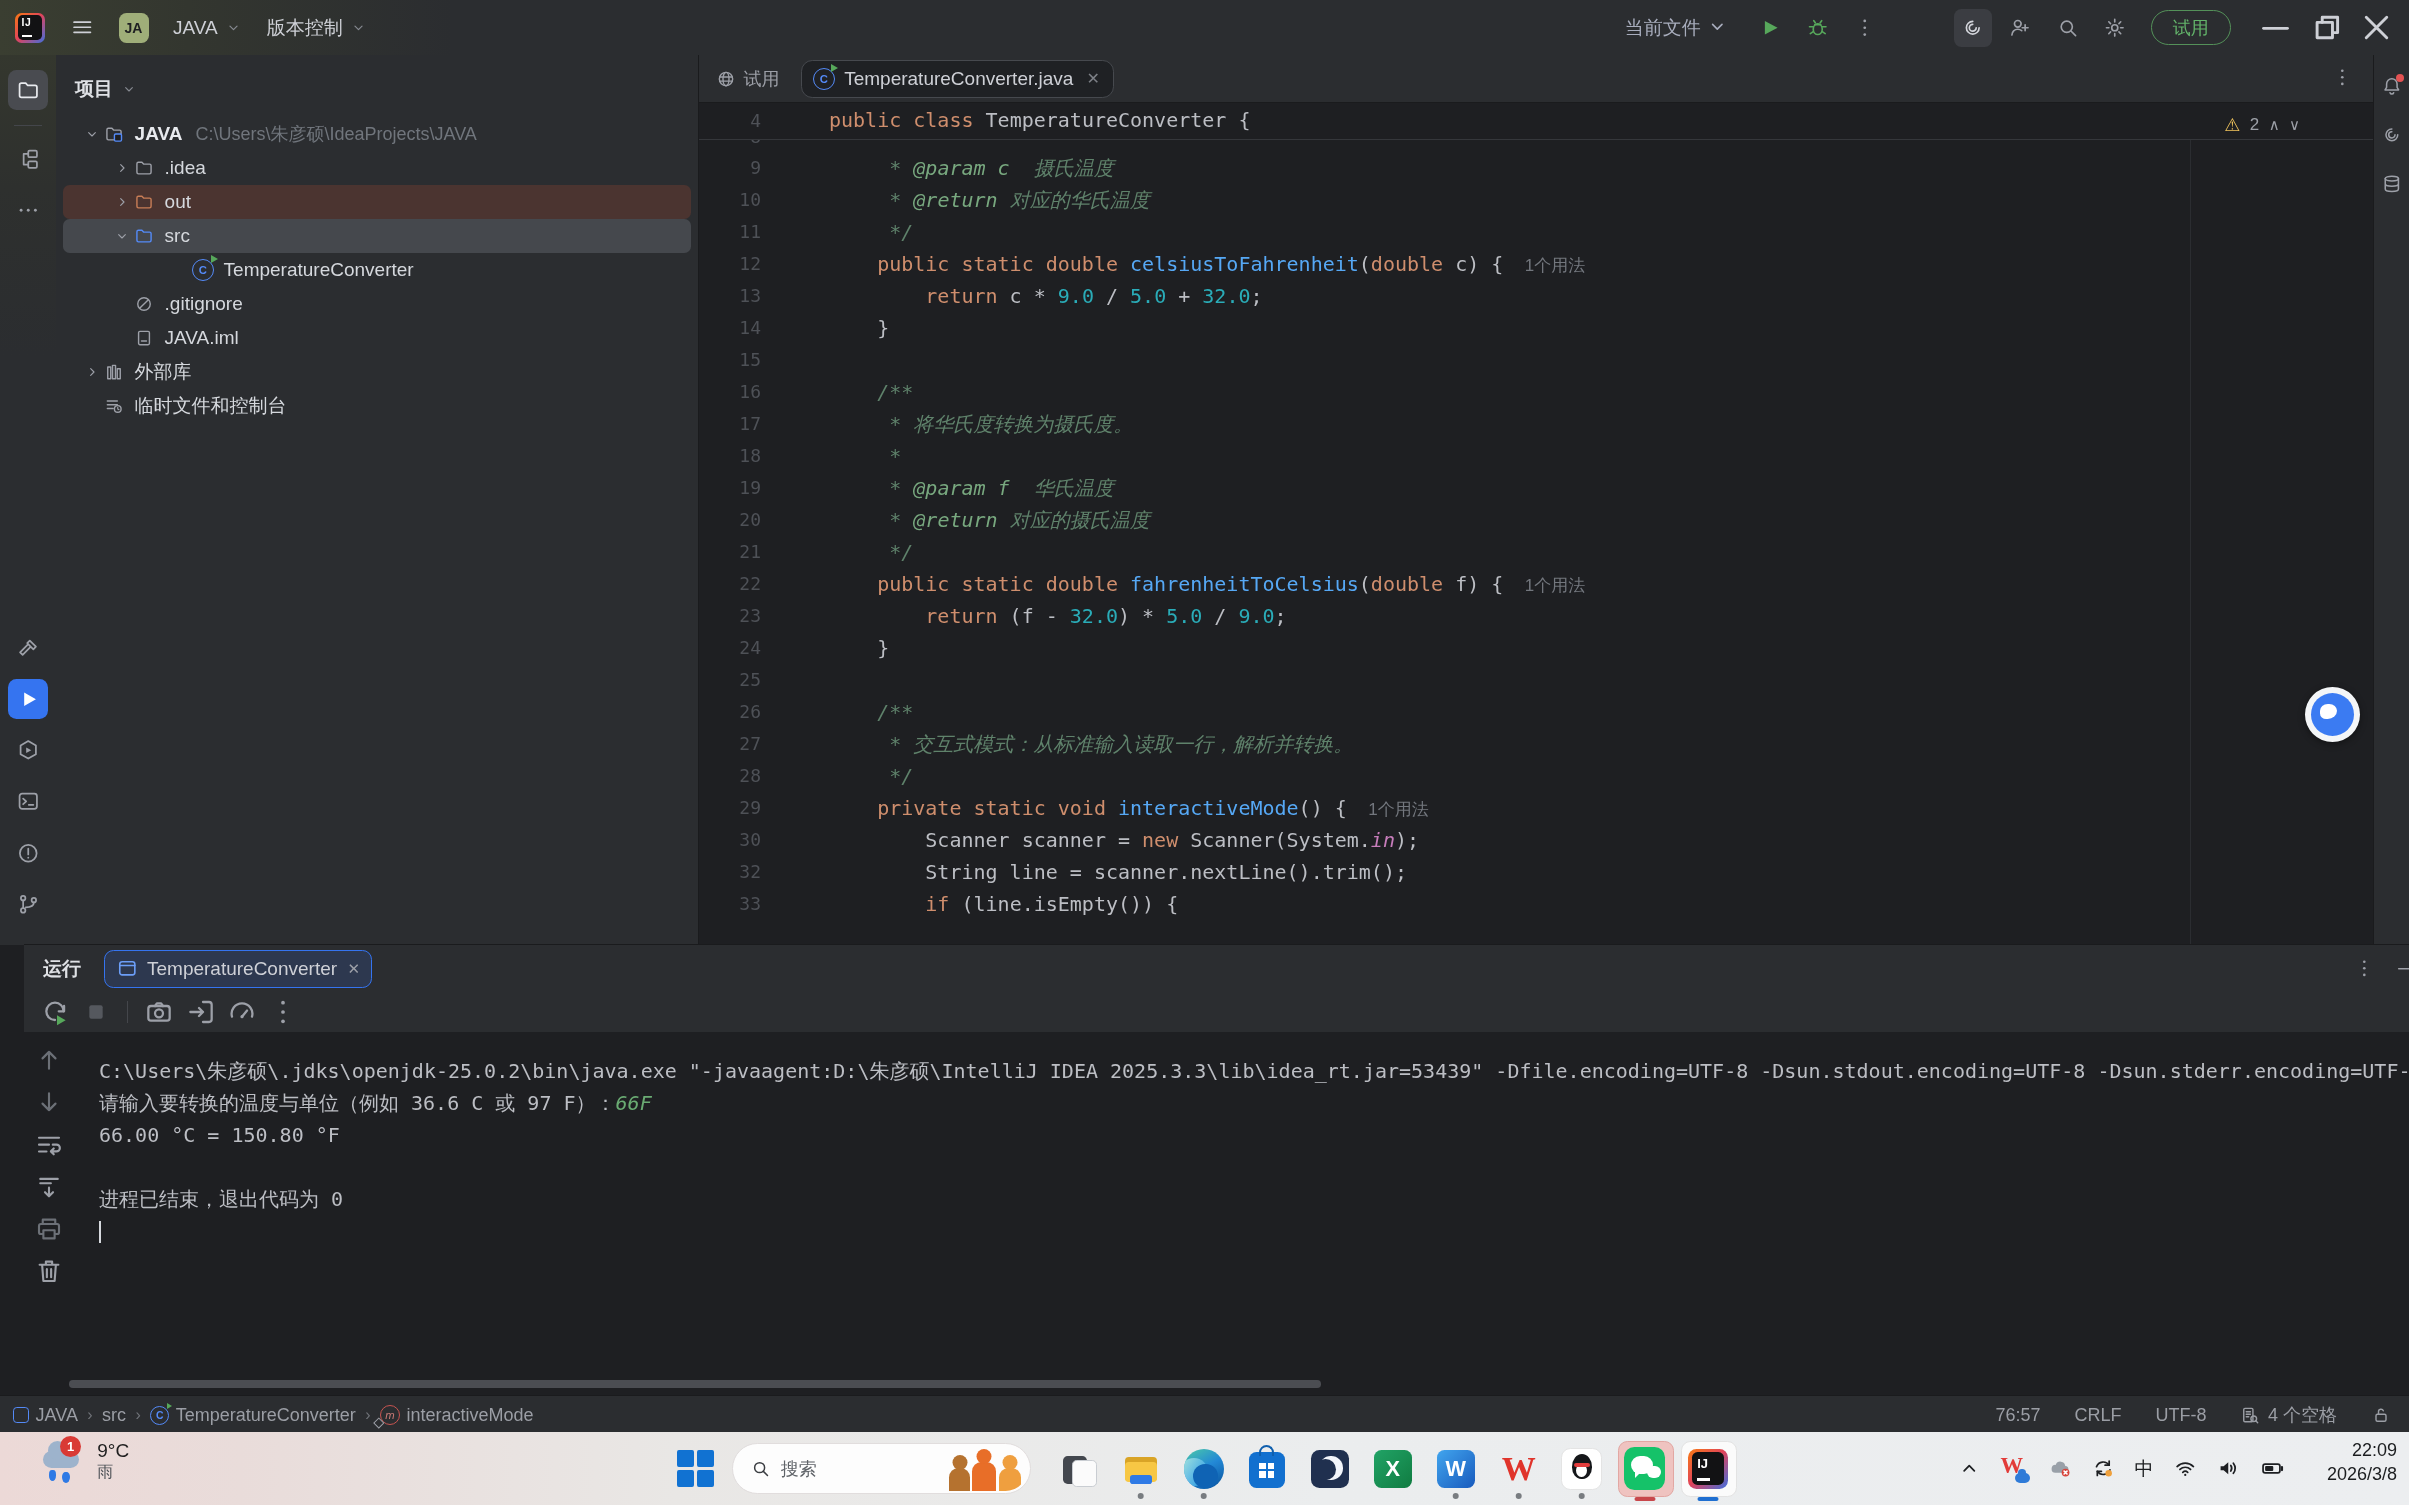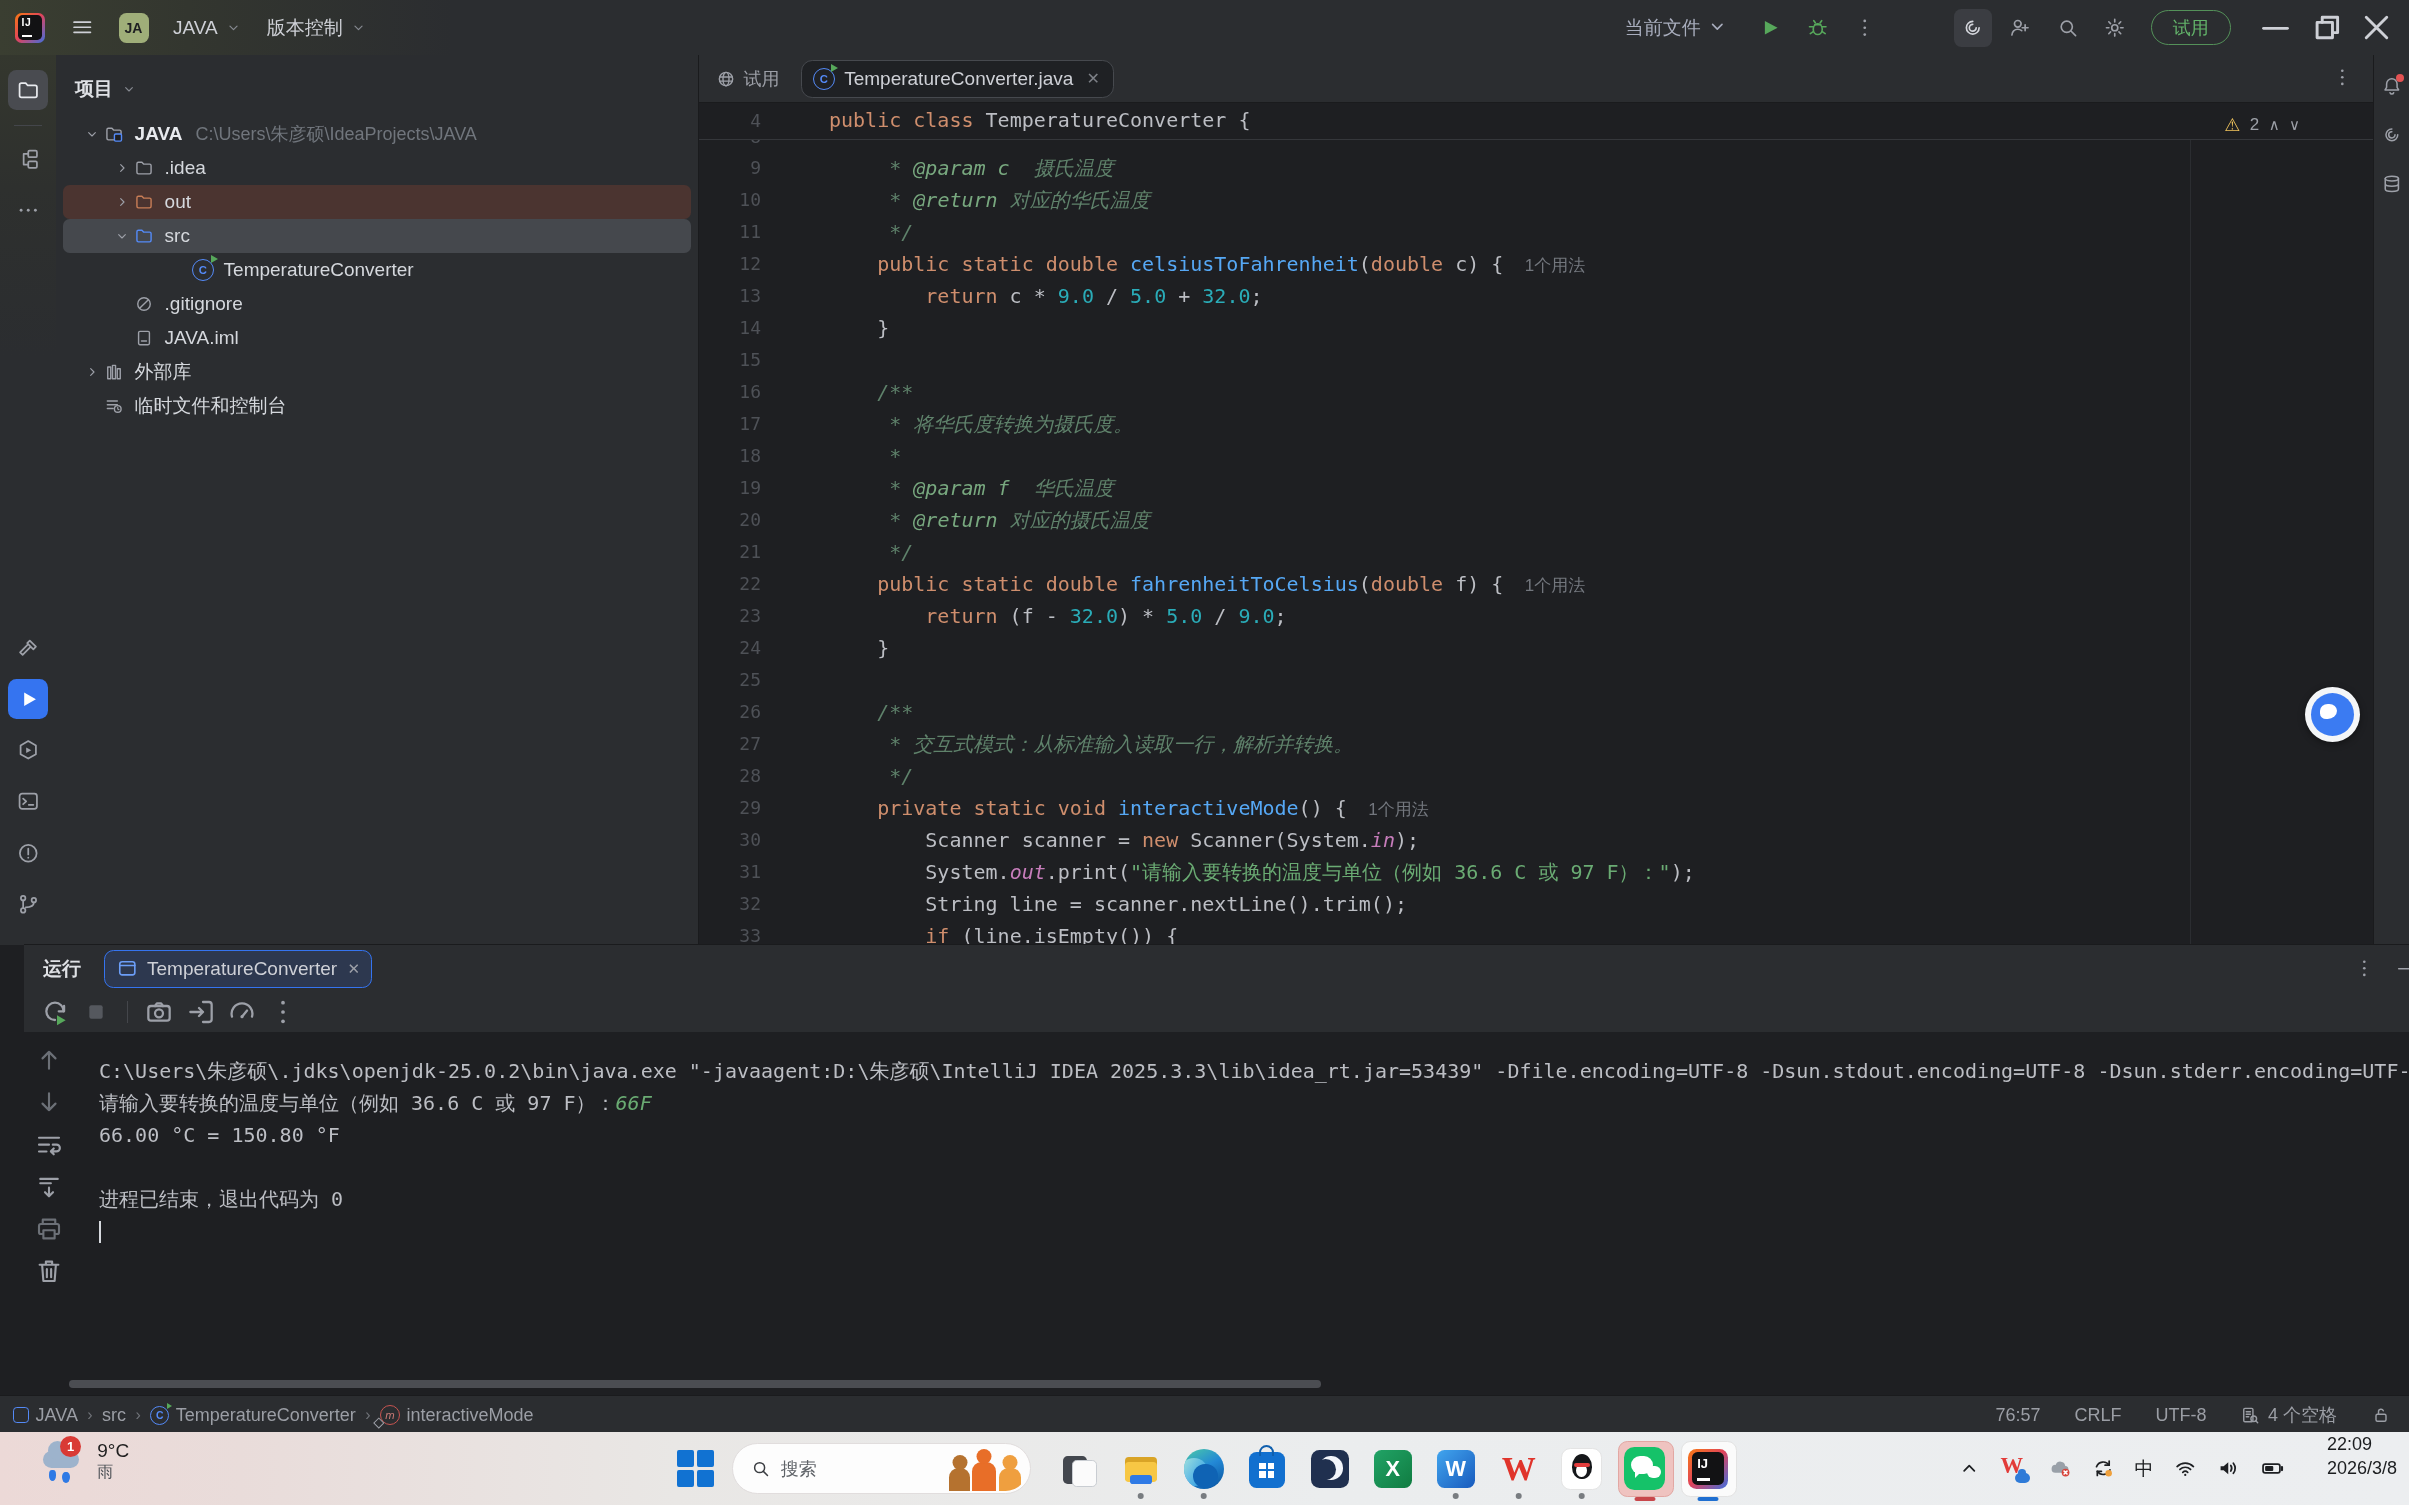--- a/index.html
+++ b/index.html
@@ -147,21 +147,21 @@
   .person{position:absolute;bottom:-5.6px;border-radius:9.4px 9.4px 0 0;}
   .person::before{content:"";position:absolute;left:50%;transform:translateX(-50%);top:-13px;width:15px;height:15px;border-radius:50%;background:inherit;}
   .slot{width:63px;height:73px;display:flex;align-items:center;justify-content:center;position:relative;}
   .slot .hl{position:absolute;left:4.7px;top:8.5px;width:54px;height:54px;border-radius:9.4px;z-index:0;}
   .slot .appic{position:relative;z-index:1;}
   .slot .dot{position:absolute;bottom:5.6px;left:50%;transform:translateX(-50%);width:6.6px;height:6.6px;border-radius:50%;background:#787c80;}
   .slot .ubar{position:absolute;bottom:3.8px;left:50%;transform:translateX(-50%);width:21px;height:4.7px;border-radius:2.8px;}
   .tray{position:absolute;right:126px;top:0;height:73px;display:flex;align-items:center;gap:19px;color:#1d1f22;}
   .tray .tic svg{width:24.5px;height:24.5px;}
   .tray .ime{font-size:19px;color:#1b1d1f;}
-  .clock{position:absolute;right:13px;top:1px;font-size:18px;color:#1b1d1f;line-height:23.5px;}
+  .clock{position:absolute;right:13px;top:7px;text-align:right;font-size:18px;color:#1b1d1f;line-height:23.5px;}
   
   .appic{width:41px;height:41px;display:flex;align-items:center;justify-content:center;}
   .tv-back{position:absolute;left:5.6px;top:7.5px;width:24.5px;height:28px;background:#43474e;border-radius:4.7px;}
   .tv-front{position:absolute;left:15px;top:12.2px;width:22.6px;height:24.5px;background:#fbfbfb;border:0.9px solid #c9cdd2;border-radius:4.7px;}
   .fold-back{position:absolute;left:4.7px;top:8.5px;width:32px;height:24.5px;background:#d9a426;border-radius:3.8px;}
   .fold-front{position:absolute;left:4.7px;top:14px;width:32px;height:20px;background:#f7c744;border-radius:3.8px;}
   .fold-strip{position:absolute;left:9.4px;top:27px;width:22.6px;height:8.5px;background:#2f7ae5;border-radius:2.8px;}
   .edge-c{width:40px;height:40px;border-radius:50%;background:linear-gradient(150deg,#45c0af 8%,#2389d6 48%,#0c59a4 92%);position:relative;overflow:hidden;}
   .edge-c::after{content:"";position:absolute;left:-3.8px;top:9.4px;width:28px;height:28px;border-radius:50%;
     background:linear-gradient(120deg,#bdeee4,#4db3e8 70%);opacity:.85;}
@@ -552,21 +552,20 @@
             <div class="crow"><span class="ln">21</span><span class="ct"><span class="seg-doc">     */</span></span></div>
             <div class="crow"><span class="ln">22</span><span class="ct"><span class="seg-kw">    public static double </span><span class="seg-m">fahrenheitToCelsius</span><span class="seg-def">(</span><span class="seg-kw">double</span><span class="seg-def"> f) { </span><span class="seg-hint">1个用法</span></span></div>
             <div class="crow"><span class="ln">23</span><span class="ct"><span class="seg-kw">        return</span><span class="seg-def"> (f - </span><span class="seg-num">32.0</span><span class="seg-def">) * </span><span class="seg-num">5.0</span><span class="seg-def"> / </span><span class="seg-num">9.0</span><span class="seg-def">;</span></span></div>
             <div class="crow"><span class="ln">24</span><span class="ct"><span class="seg-def">    }</span></span></div>
             <div class="crow"><span class="ln">25</span><span class="ct"></span></div>
             <div class="crow"><span class="ln">26</span><span class="ct"><span class="seg-doc">    /**</span></span></div>
             <div class="crow"><span class="ln">27</span><span class="ct"><span class="seg-doc">     * 交互式模式：从标准输入读取一行，解析并转换。</span></span></div>
             <div class="crow"><span class="ln">28</span><span class="ct"><span class="seg-doc">     */</span></span></div>
             <div class="crow"><span class="ln">29</span><span class="ct"><span class="seg-kw">    private static void </span><span class="seg-m">interactiveMode</span><span class="seg-def">() { </span><span class="seg-hint">1个用法</span></span></div>
             <div class="crow"><span class="ln">30</span><span class="ct"><span class="seg-def">        Scanner scanner = </span><span class="seg-kw">new</span><span class="seg-def"> Scanner(System.</span><span class="seg-fld">in</span><span class="seg-def">);</span></span></div>
-            <div class="crow"><span class="ln">31</span><span class="ct"><span class="seg-def">        System.</span><span class="seg-fld">out</span><span class="seg-def">.print(</span><span class="seg-str">"请输入要转换的温度与单位（例如 36.6 C 或 97 F）："</span><span class="seg-def">);</span></span></div>
             <div class="crow"><span class="ln">32</span><span class="ct"><span class="seg-def">        String line = scanner.nextLine().trim();</span></span></div>
             <div class="crow"><span class="ln">33</span><span class="ct"><span class="seg-kw">        if</span><span class="seg-def"> (line.isEmpty()) {</span></span></div>
           </div>
       </div>
     </div>
 
     <div class="stripe-r" id="stripe-right">
         <span class="sbtn">
           <svg viewBox="0 0 24 24" fill="none" stroke="currentColor" stroke-width="1.7" stroke-linecap="round" stroke-linejoin="round">
             <path d="M12 4.2a5.8 5.8 0 015.8 5.8v3.6l1.7 2.9H4.5l1.7-2.9V10A5.8 5.8 0 0112 4.2zM10 19.6a2.1 2.1 0 004 0"></path>

